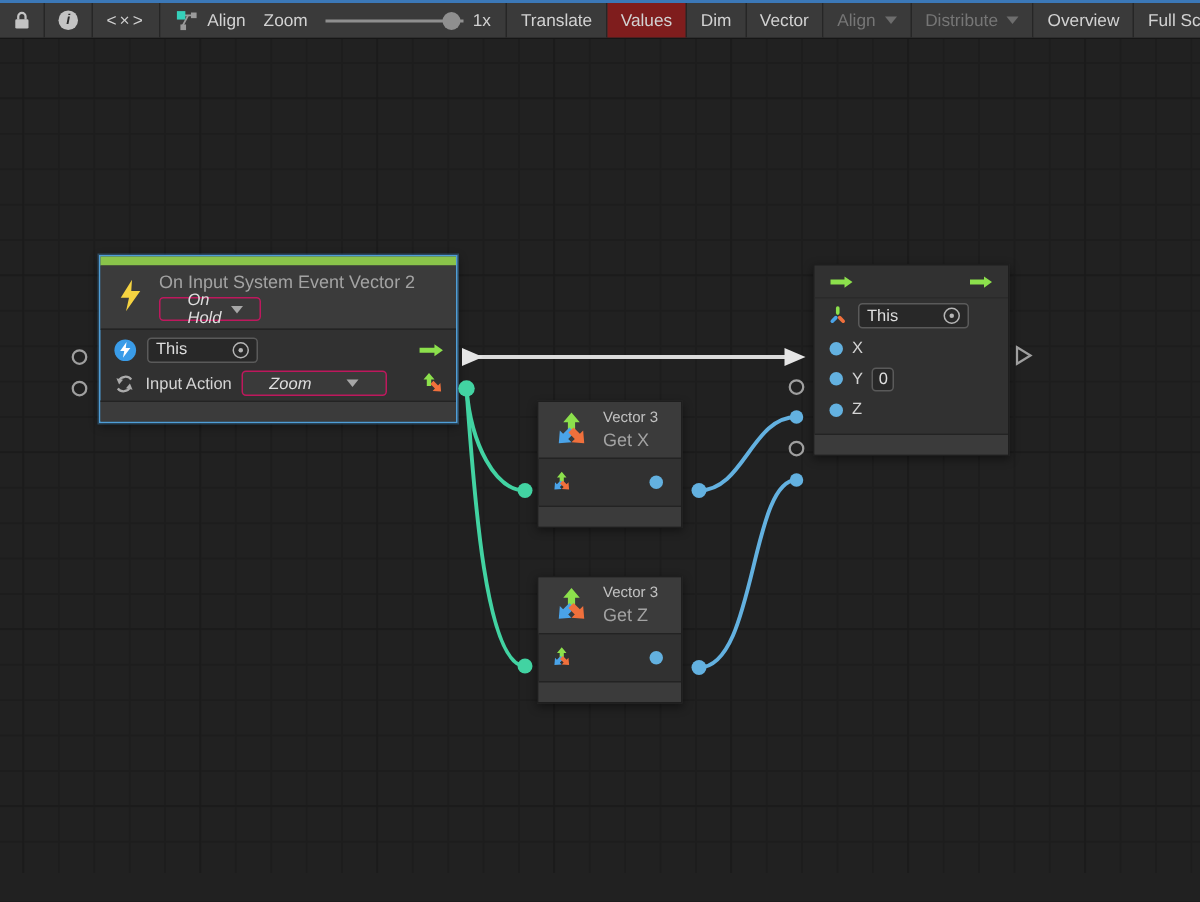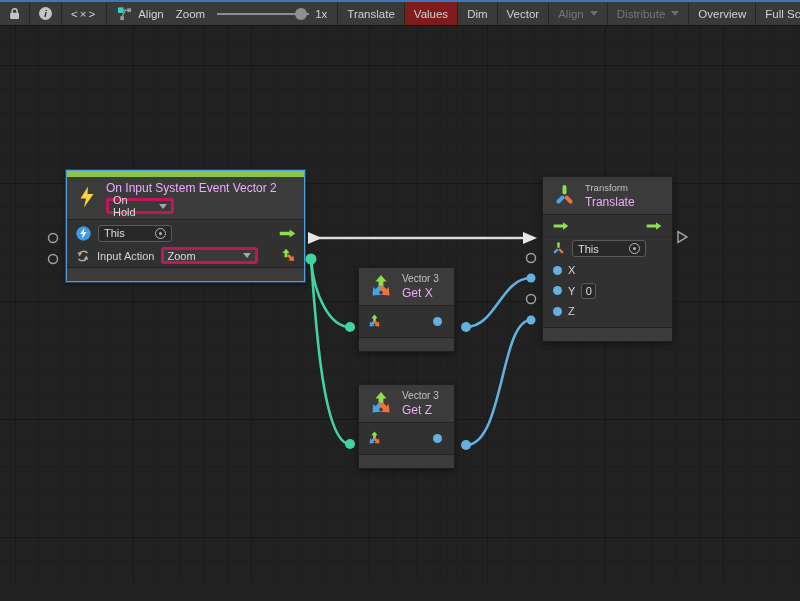--- a/index.html
+++ b/index.html
@@ -44,32 +44,32 @@
     background-size: 118px 118px, 118px 118px, 23.6px 23.6px, 23.6px 23.6px;
     background-position: 15px 39px; }
 
   
   .node { position:absolute; background:#313131; border:1px solid #1e1e1e; box-shadow:0 2px 6px rgba(0,0,0,.45); }
   .node.selected { border:1px solid #4f9ed7; box-shadow:0 0 0 1px rgba(62,125,170,.45), 0 2px 6px rgba(0,0,0,.45); }
   .accentbar { height:6px; background:#8ac44a; }
   .nhead { background:#3b3b3b; display:flex; align-items:center; gap:8px; padding:5px 9px; border-bottom:1px solid #232323; }
   .nhead .hcol { display:flex; flex-direction:column; gap:2px; min-width:0; }
   .ncat { font-size:10px; color:#c2c2c2; }
-  .ntitle { font-size:12px; color:#f0abfc; }
+  .ntitle { font-size:12px; color:#a3a3a3; }
   .nfoot { height:14px; background:#3b3b3b; border-top:1px solid #232323; }
   .prow { display:flex; align-items:center; gap:6px; padding:0 8px; }
   .plabel { font-size:11px; color:#d4d4d4; }
   .spacer { flex:1; }
   .field { display:flex; align-items:center; justify-content:space-between; background:#282828;
     border:1px solid #5a5a5a; border-radius:3px; height:17px; padding:0 5px; }
   .field .ftext { font-size:11px; color:#dedede; }
   .picker { width:11px; height:11px; border:1px solid #b5b5b5; border-radius:50%; position:relative; flex:0 0 auto; }
   .picker::after { content:""; position:absolute; inset:3px; background:#b5b5b5; border-radius:50%; }
   .dd { display:flex; align-items:center; justify-content:space-between; background:#3a3a3a;
-    border:3px solid #be185d; border-radius:3px; height:17px; padding:0 4px; }
+    border:1px solid #be185d; border-radius:3px; height:17px; padding:0 18px;font-style:italic; }
   .dd .ftext { font-size:11px; color:#dedede; }
   .valbox { background:#282828; border:1px solid #5a5a5a; border-radius:3px; min-width:15px; height:16px;
     display:flex; align-items:center; justify-content:center; font-size:11px; color:#dedede; padding:0 3px; }
   .bluedot { width:9px; height:9px; border-radius:50%; background:#63b1e0; flex:0 0 auto; }
   .infocircle { width:13px; height:13px; border-radius:50%; background:#c4c4c4; color:#2b2b2b;
     font-size:9.5px; font-weight:bold; display:flex; align-items:center; justify-content:center; font-style:italic; }
   svg { display:block; }
   .wires { position:absolute; inset:0; pointer-events:none; }
 </style>
 </head>
@@ -252,33 +252,20 @@
             <polygon points="13,1 7.5,7.5 10.6,7.5 10.6,13.5 15.4,13.5 15.4,7.5 18.5,7.5" transform="rotate(135 13 13)" fill="#f0703c"></polygon>
           </svg>
         </span>
         <span class="spacer"></span>
         <span class="bluedot" style="margin-right:4px;"></span>
       </div>
       <div class="nfoot"></div>
     </div>
 
     <div class="node" style="left:542px; top:150px; width:131px;">
-      <div class="nhead">
-        <span>
-          <svg width="25" height="25" viewBox="0 0 26 26">
-            <rect x="10.9" y="2" width="4.2" height="10" rx="2.1" fill="#8ce04c"></rect>
-            <rect x="10.9" y="2" width="4.2" height="10" rx="2.1" transform="rotate(225 13 13)" fill="#4aa3e8"></rect>
-            <rect x="10.9" y="2" width="4.2" height="10" rx="2.1" transform="rotate(135 13 13)" fill="#f0703c"></rect>
-          </svg>
-        </span>
-        <div class="hcol">
-          <span class="ncat" style="font-size:9.5px;">Transform</span>
-          <span class="ntitle">Translate</span>
-        </div>
-      </div>
       <div>
         <div class="prow" style="height:22px; padding:0 10px; justify-content:space-between; border-bottom:1px solid #2a2a2a;">
           <span>
             <svg width="16" height="12" viewBox="0 0 24 24" preserveAspectRatio="none">
               <polygon points="23,12 15,4.5 15,8.8 1,8.8 1,15.2 15,15.2 15,19.5" fill="#8ce04c"></polygon>
             </svg>
           </span>
           <span>
             <svg width="16" height="12" viewBox="0 0 24 24" preserveAspectRatio="none">
               <polygon points="23,12 15,4.5 15,8.8 1,8.8 1,15.2 15,15.2 15,19.5" fill="#8ce04c"></polygon>

